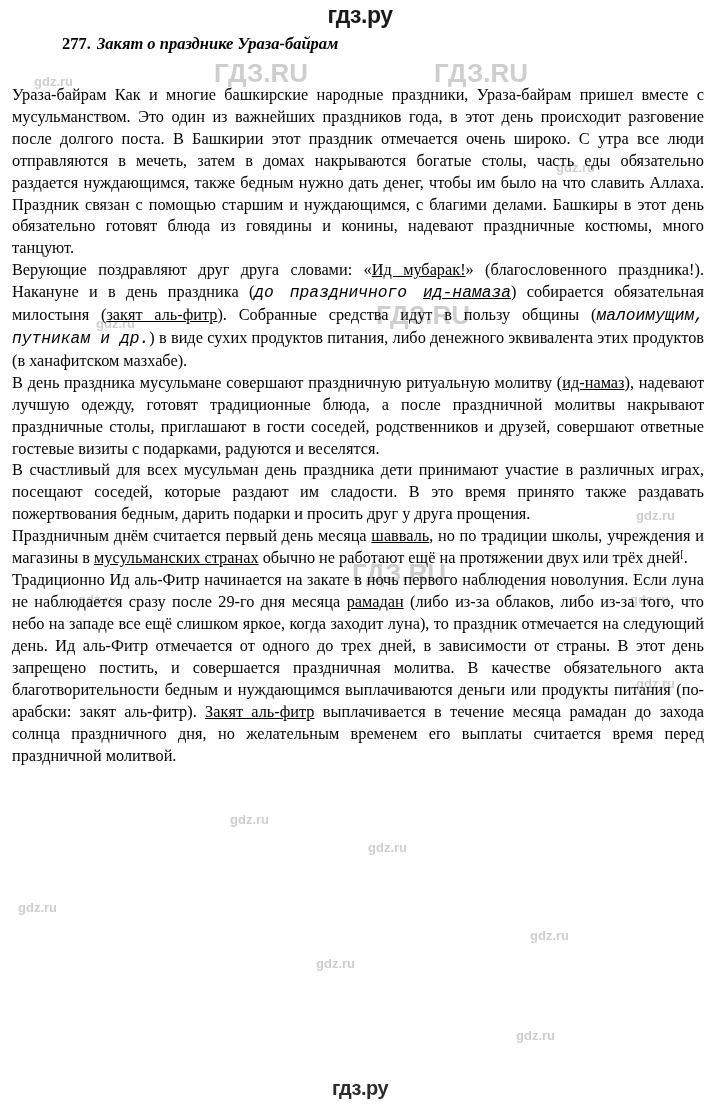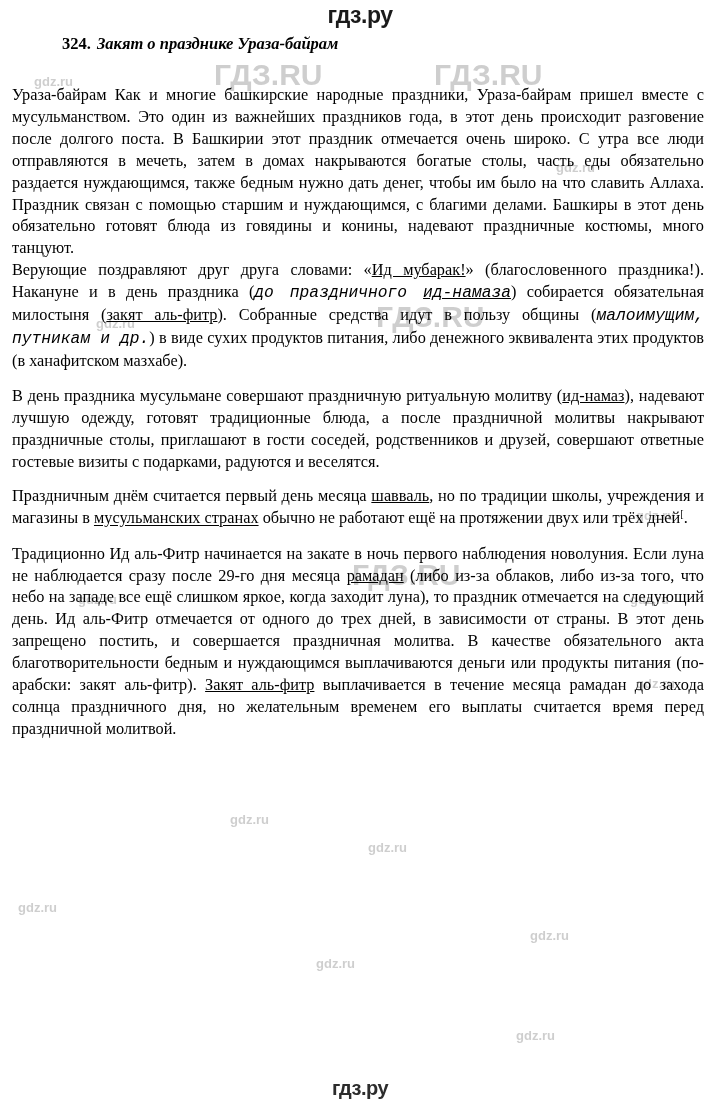--- a/index.html
+++ b/index.html
@@ -66,37 +66,36 @@
     width: 692px;
     font-size: 16.3px;
     line-height: 1.345;
   }
   .content p {
     margin: 0 0 0 0;
     text-align: justify;
     text-justify: inter-word;
   }
   .content p.gap {
-    margin-top: 13px;
   }
   .u { text-decoration: underline; }
   .i { font-style: italic; font-family: Liberation Mono, monospace; }
   sup.fn { font-size: 10px; vertical-align: super; }
 
   
   .wm {
     position: absolute;
     font-family: "Liberation Sans", sans-serif;
     font-weight: bold;
     color: rgba(120,120,120,0.30);
     pointer-events: none;
     white-space: nowrap;
   }
   .wm.big {
-    font-size: 30px;
+    font-size: 26px;
     color: rgba(110,110,110,0.34);
   }
   .wm.small {
     font-size: 13px;
     color: rgba(125,125,125,0.38);
   }
 </style>
 </head>
 <body>
 
@@ -114,31 +113,32 @@
 <div class="wm small" style="top:592px; left:630px;">gdz.ru</div>
 <div class="wm small" style="top:676px; left:636px;">gdz.ru</div>
 <div class="wm small" style="top:812px; left:230px;">gdz.ru</div>
 <div class="wm small" style="top:840px; left:368px;">gdz.ru</div>
 <div class="wm small" style="top:900px; left:18px;">gdz.ru</div>
 <div class="wm small" style="top:928px; left:530px;">gdz.ru</div>
 <div class="wm small" style="top:956px; left:316px;">gdz.ru</div>
 <div class="wm small" style="top:1028px; left:516px;">gdz.ru</div>
 
 <div class="task-head">
-  <span class="num">324.</span><span>Закят о празднике Ураза-байрам</span>
+  <span class="num">277.</span><span>Закят о празднике Ураза-байрам</span>
 </div>
 
 <div class="content">
 
   <p>Ураза-байрам Как и многие башкирские народные праздники, Ураза-байрам пришел вместе с мусульманством. Это один из важнейших праздников года, в этот день происходит разговение после долгого поста. В Башкирии этот праздник отмечается очень широко. С утра все люди отправляются в мечеть, затем в домах накрываются богатые столы, часть еды обязательно раздается нуждающимся, также бедным нужно дать денег, чтобы им было на что славить Аллаха. Праздник связан с помощью старшим и нуждающимся, с благими делами. Башкиры в этот день обязательно готовят блюда из говядины и конины, надевают праздничные костюмы, много танцуют.</p>
 
   <p>Верующие поздравляют друг друга словами: «<span class="u">Ид мубарак!</span>» (благословенного праздника!). Накануне и в день праздника (<span class="i">до праздничного <span class="u">ид-намаза</span></span>) собирается обязательная милостыня (<span class="u">закят аль-фитр</span>). Собранные средства идут в пользу общины (<span class="i">малоимущим, путникам и др.</span>) в виде сухих продуктов питания, либо денежного эквивалента этих продуктов (в ханафитском мазхабе).</p>
 
   <p class="gap">В день праздника мусульмане совершают праздничную ритуальную молитву (<span class="u">ид-намаз</span>), надевают лучшую одежду, готовят традиционные блюда, а после праздничной молитвы накрывают праздничные столы, приглашают в гости соседей, родственников и друзей, совершают ответные гостевые визиты с подарками, радуются и веселятся.</p>
 
+  <p class="gap">В счастливый для всех мусульман день праздника дети принимают участие в различных играх, посещают соседей, которые раздают им сладости. В это время принято также раздавать пожертвования бедным, дарить подарки и просить друг у друга прощения.</p>
 
   <p class="gap">Праздничным днём считается первый день месяца <span class="u">шавваль</span>, но по традиции школы, учреждения и магазины в <span class="u">мусульманских странах</span> обычно не работают ещё на протяжении двух или трёх дней<sup class="fn">[</sup>.</p>
 
   <p class="gap">Традиционно Ид аль-Фитр начинается на закате в ночь первого наблюдения новолуния. Если луна не наблюдается сразу после 29-го дня месяца <span class="u">рамадан</span> (либо из-за облаков, либо из-за того, что небо на западе все ещё слишком яркое, когда заходит луна), то праздник отмечается на следующий день. Ид аль-Фитр отмечается от одного до трех дней, в зависимости от страны. В этот день запрещено постить, и совершается праздничная молитва. В качестве обязательного акта благотворительности бедным и нуждающимся выплачиваются деньги или продукты питания (по-арабски: закят аль-фитр). <span class="u">Закят аль-фитр</span> выплачивается в течение месяца рамадан до захода солнца праздничного дня, но желательным временем его выплаты считается время перед праздничной молитвой.</p>
 
 </div>
 
 <div class="footer-logo">гдз.ру</div>
 
 </body></html>

